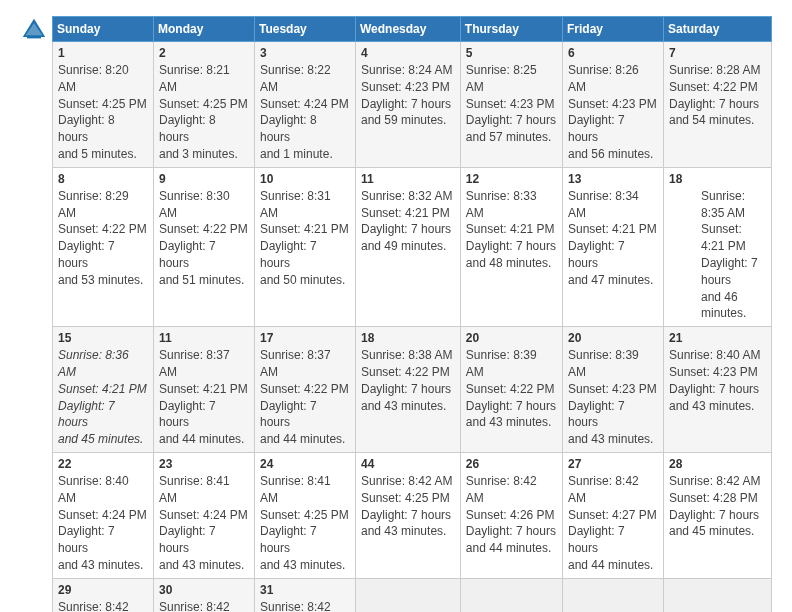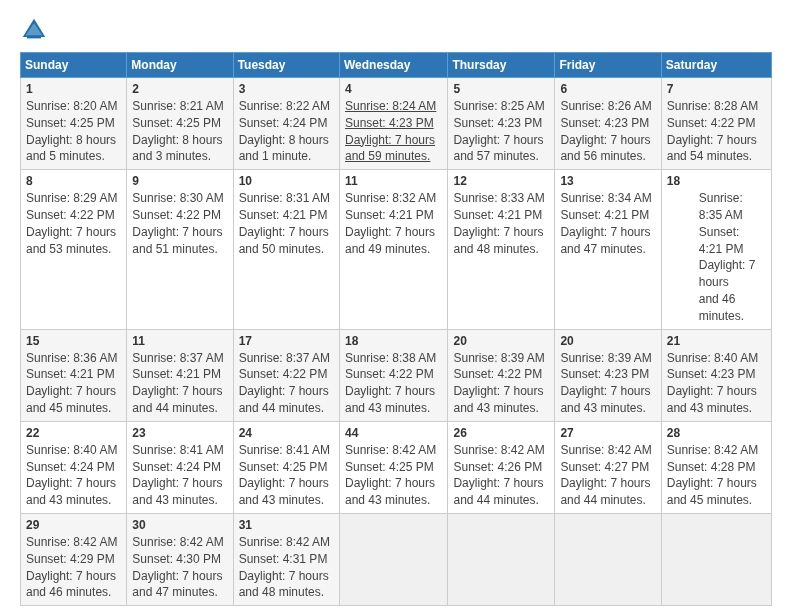--- a/index.html
+++ b/index.html
@@ -8,21 +8,21 @@
       background: #fff;
       width: 792px;
       height: 612px;
       overflow: hidden;
     }
     .page {
       width: 792px;
       height: 436px;
       padding: 16px 20px 12px 20px;
       display: flex;
-      flex-direction: column;
+      flex-direction: row;
     }
     .header {
       display: flex;
       align-items: flex-start;
       justify-content: space-between;
       margin-bottom: 8px;
     }
     .logo {
       display: flex;
       align-items: center;
@@ -148,21 +148,21 @@
           </td>
           <td>
             <span class="day-number">3</span>
             <div class="day-info" style="white-space: pre-line;">Sunrise: 8:22 AM
 Sunset: 4:24 PM
 Daylight: 8 hours
 and 1 minute.</div>
           </td>
           <td>
             <span class="day-number">4</span>
-            <div class="day-info" style="white-space: pre-line; text-decoration: underline;">Sunrise: 8:24 AM
+            <div class="day-info" style="white-space: pre-line;">Sunrise: 8:24 AM
 Sunset: 4:23 PM
 Daylight: 7 hours
 and 59 minutes.</div>
           </td>
           <td>
             <span class="day-number">5</span>
             <div class="day-info" style="white-space: pre-line;">Sunrise: 8:25 AM
 Sunset: 4:23 PM
 Daylight: 7 hours
 and 57 minutes.</div>
@@ -229,21 +229,21 @@
             <span class="day-number">18</span>
             <div class="day-info" style="white-space: pre-line; margin-left: 32px;">Sunrise: 8:35 AM
 Sunset: 4:21 PM
 Daylight: 7 hours
 and 46 minutes.</div>
           </td>
         </tr>
         <tr>
           <td>
             <span class="day-number">15</span>
-            <div class="day-info" style="white-space: pre-line;">Sunrise: 8:36 AM
+            <div class="day-info" style="white-space: pre-line; font-style: italic;">Sunrise: 8:36 AM
 Sunset: 4:21 PM
 Daylight: 7 hours
 and 45 minutes.</div>
           </td>
           <td>
             <span class="day-number">11</span>
             <div class="day-info" style="white-space: pre-line;">Sunrise: 8:37 AM
 Sunset: 4:21 PM
 Daylight: 7 hours
 and 44 minutes.</div>

